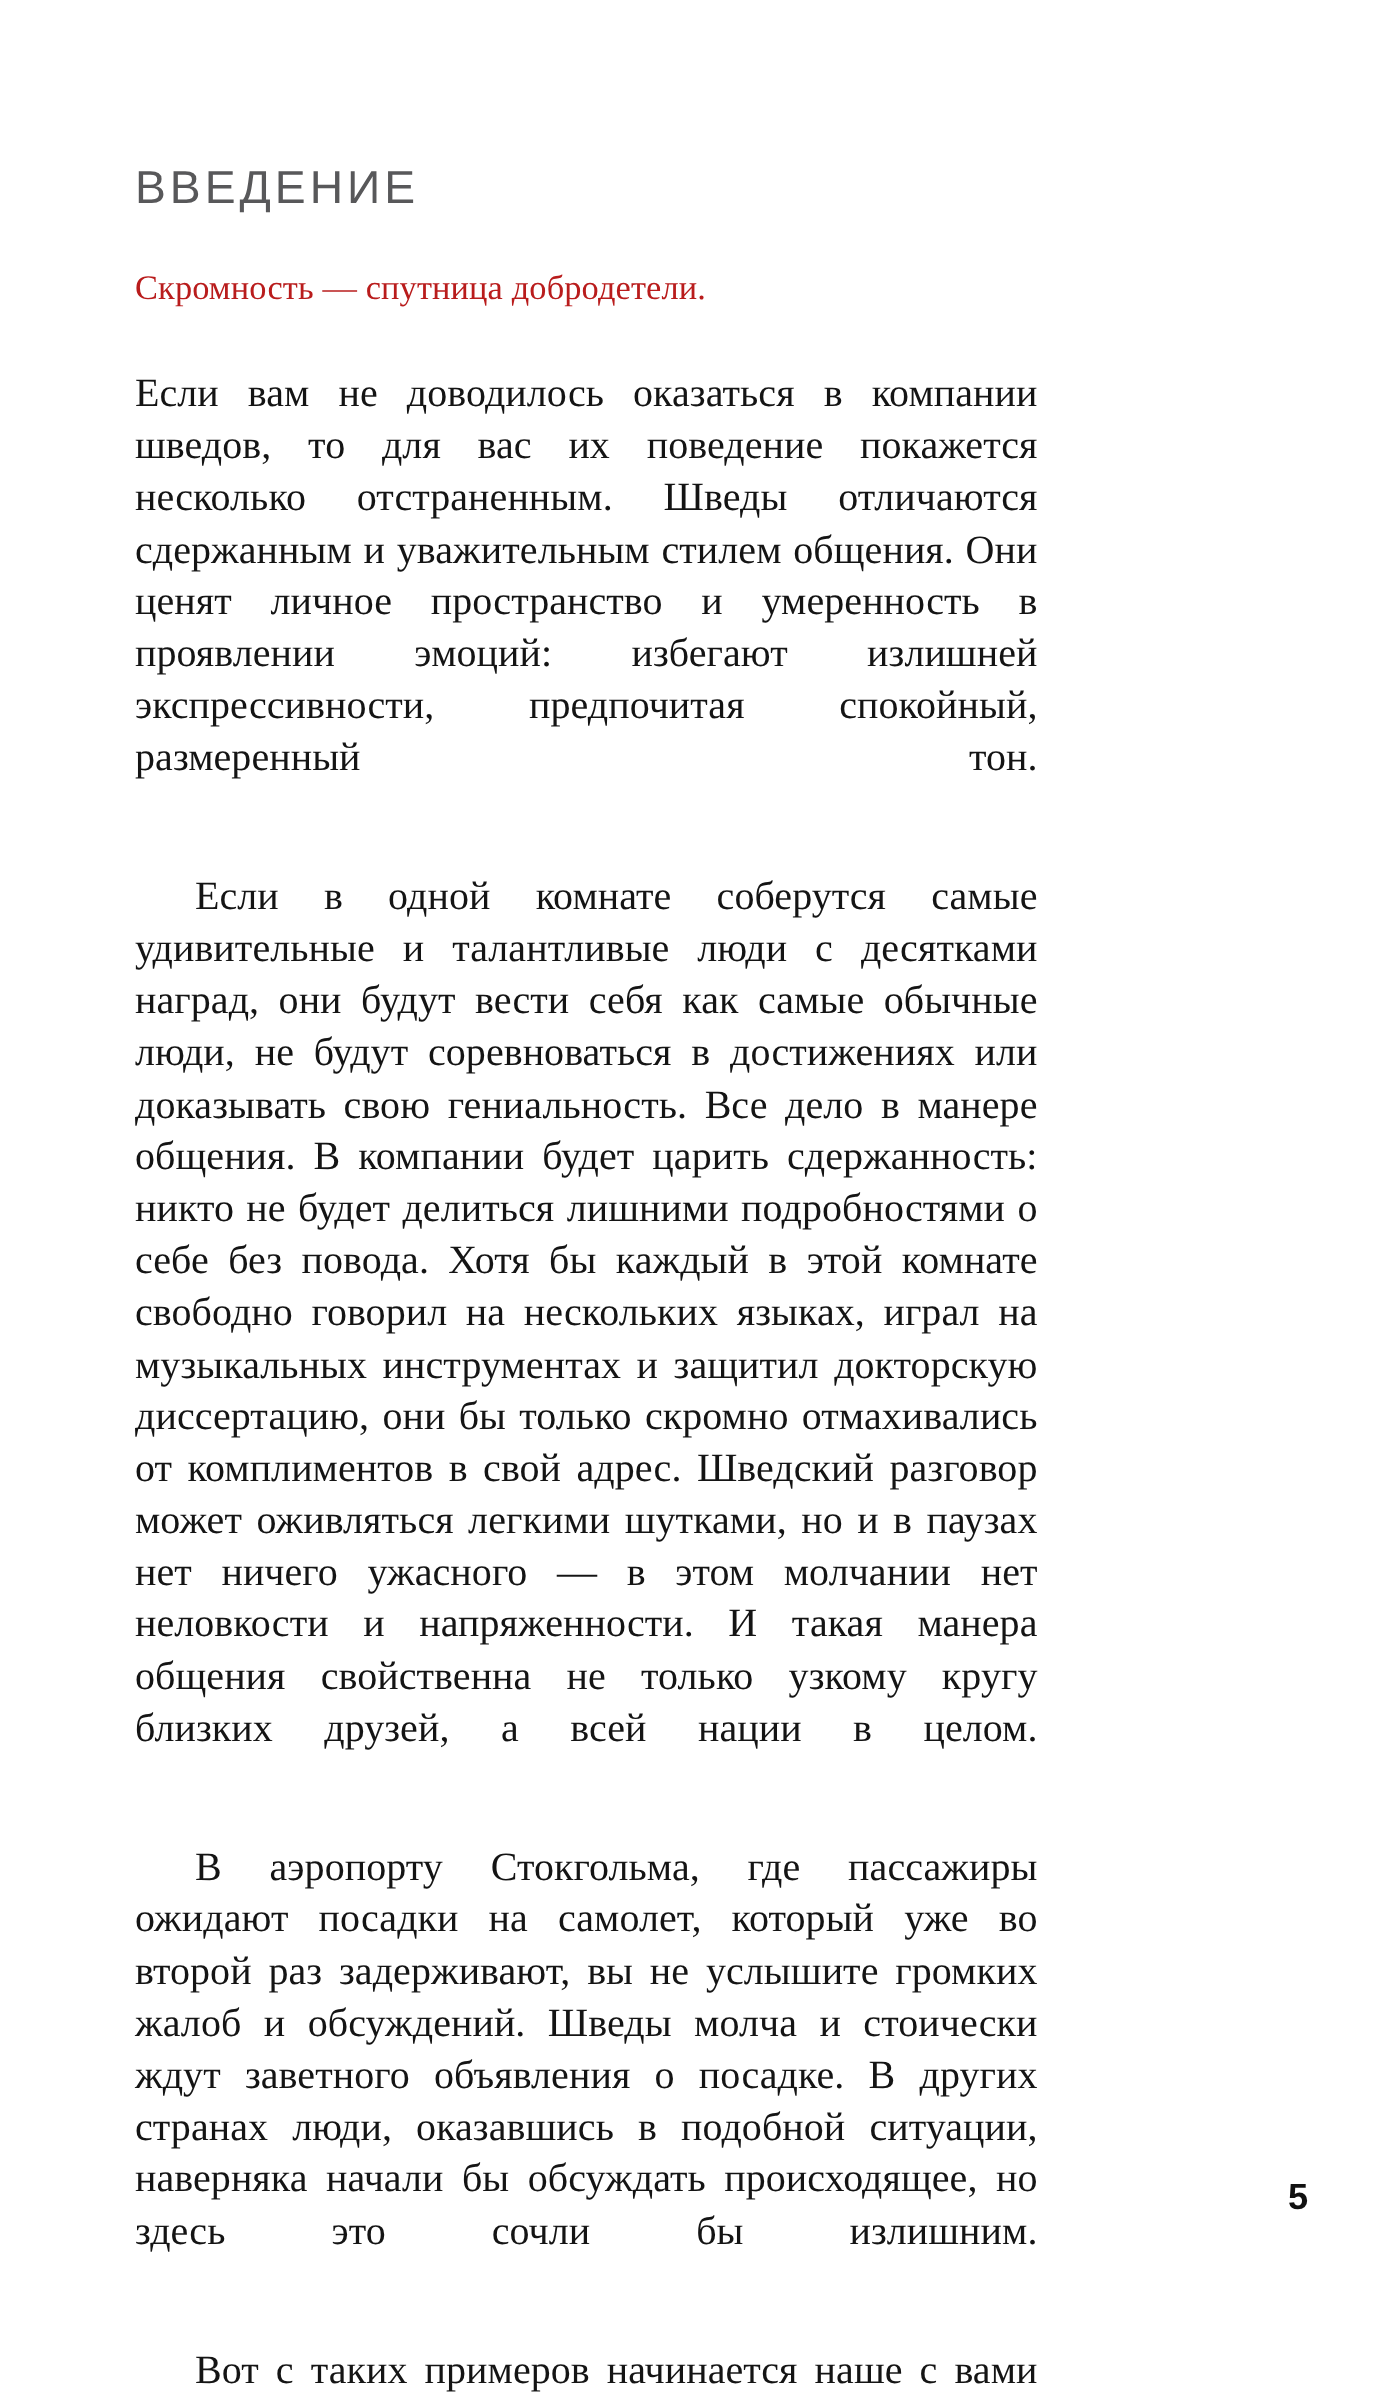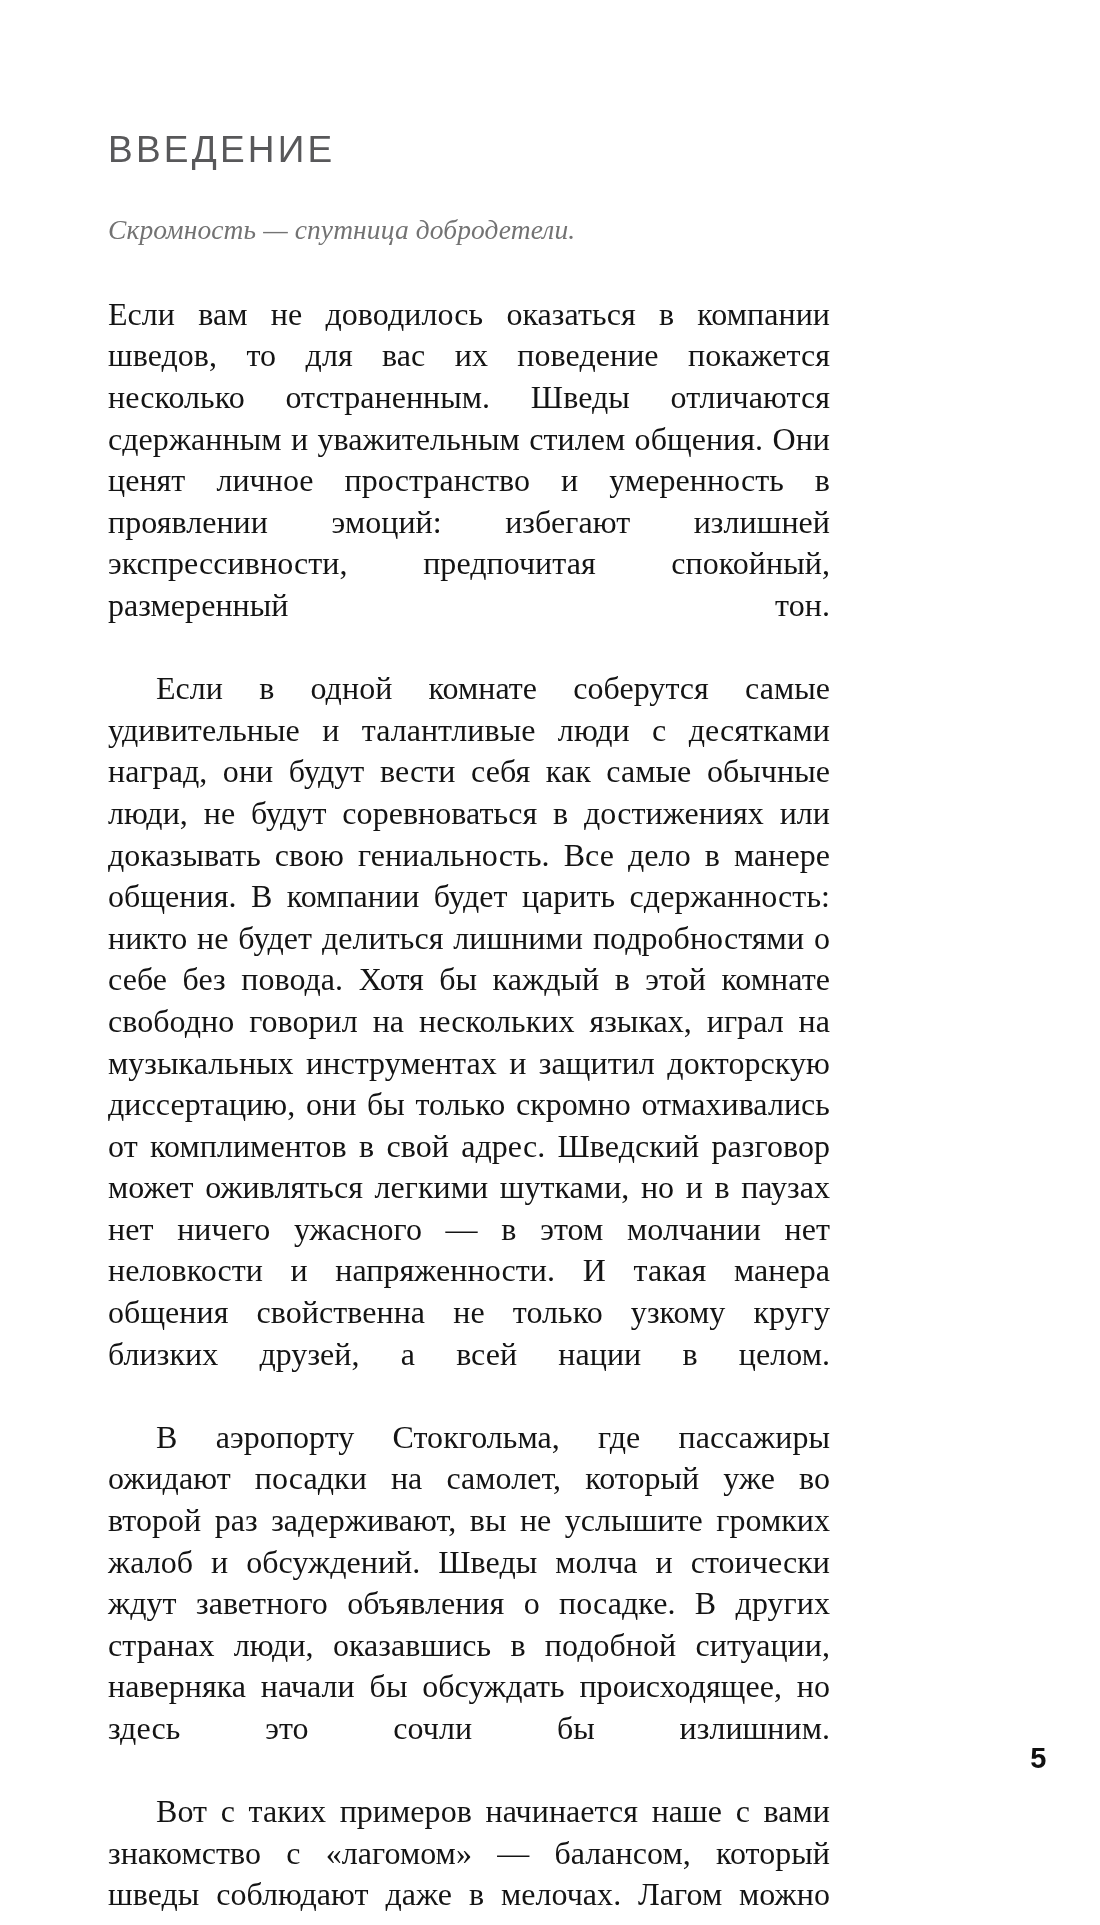--- a/index.html
+++ b/index.html
@@ -40,23 +40,22 @@
     letter-spacing: 3.2px;
     color: #58585a;
     line-height: 1.1;
     margin: 0 0 0 0;
     text-transform: uppercase;
     white-space: pre;
   }
 
   .epigraph {
     font-family: "Liberation Serif", "DejaVu Serif", serif;
-    font-style: italic;
     font-size: 27.5px;
-    color: #737373;
+    color: #b91c1c;
     line-height: 1.35;
     margin-top: 40px;
     letter-spacing: 0.1px;
   }
 
   .body-text {
     margin-top: 46px;
     font-size: 32px;
     line-height: 41.6px;
     color: #141414;
@@ -67,20 +66,21 @@
     hyphens: manual;
   }
 
   .body-text p {
     margin: 0;
     text-indent: 0;
   }
 
   .body-text p.indented {
     text-indent: 48px;
+    margin-top: 28px;
   }
 
   
   .body-text p::after {
     content: "";
     display: inline-block;
     width: 100%;
   }
 
   .folio {

